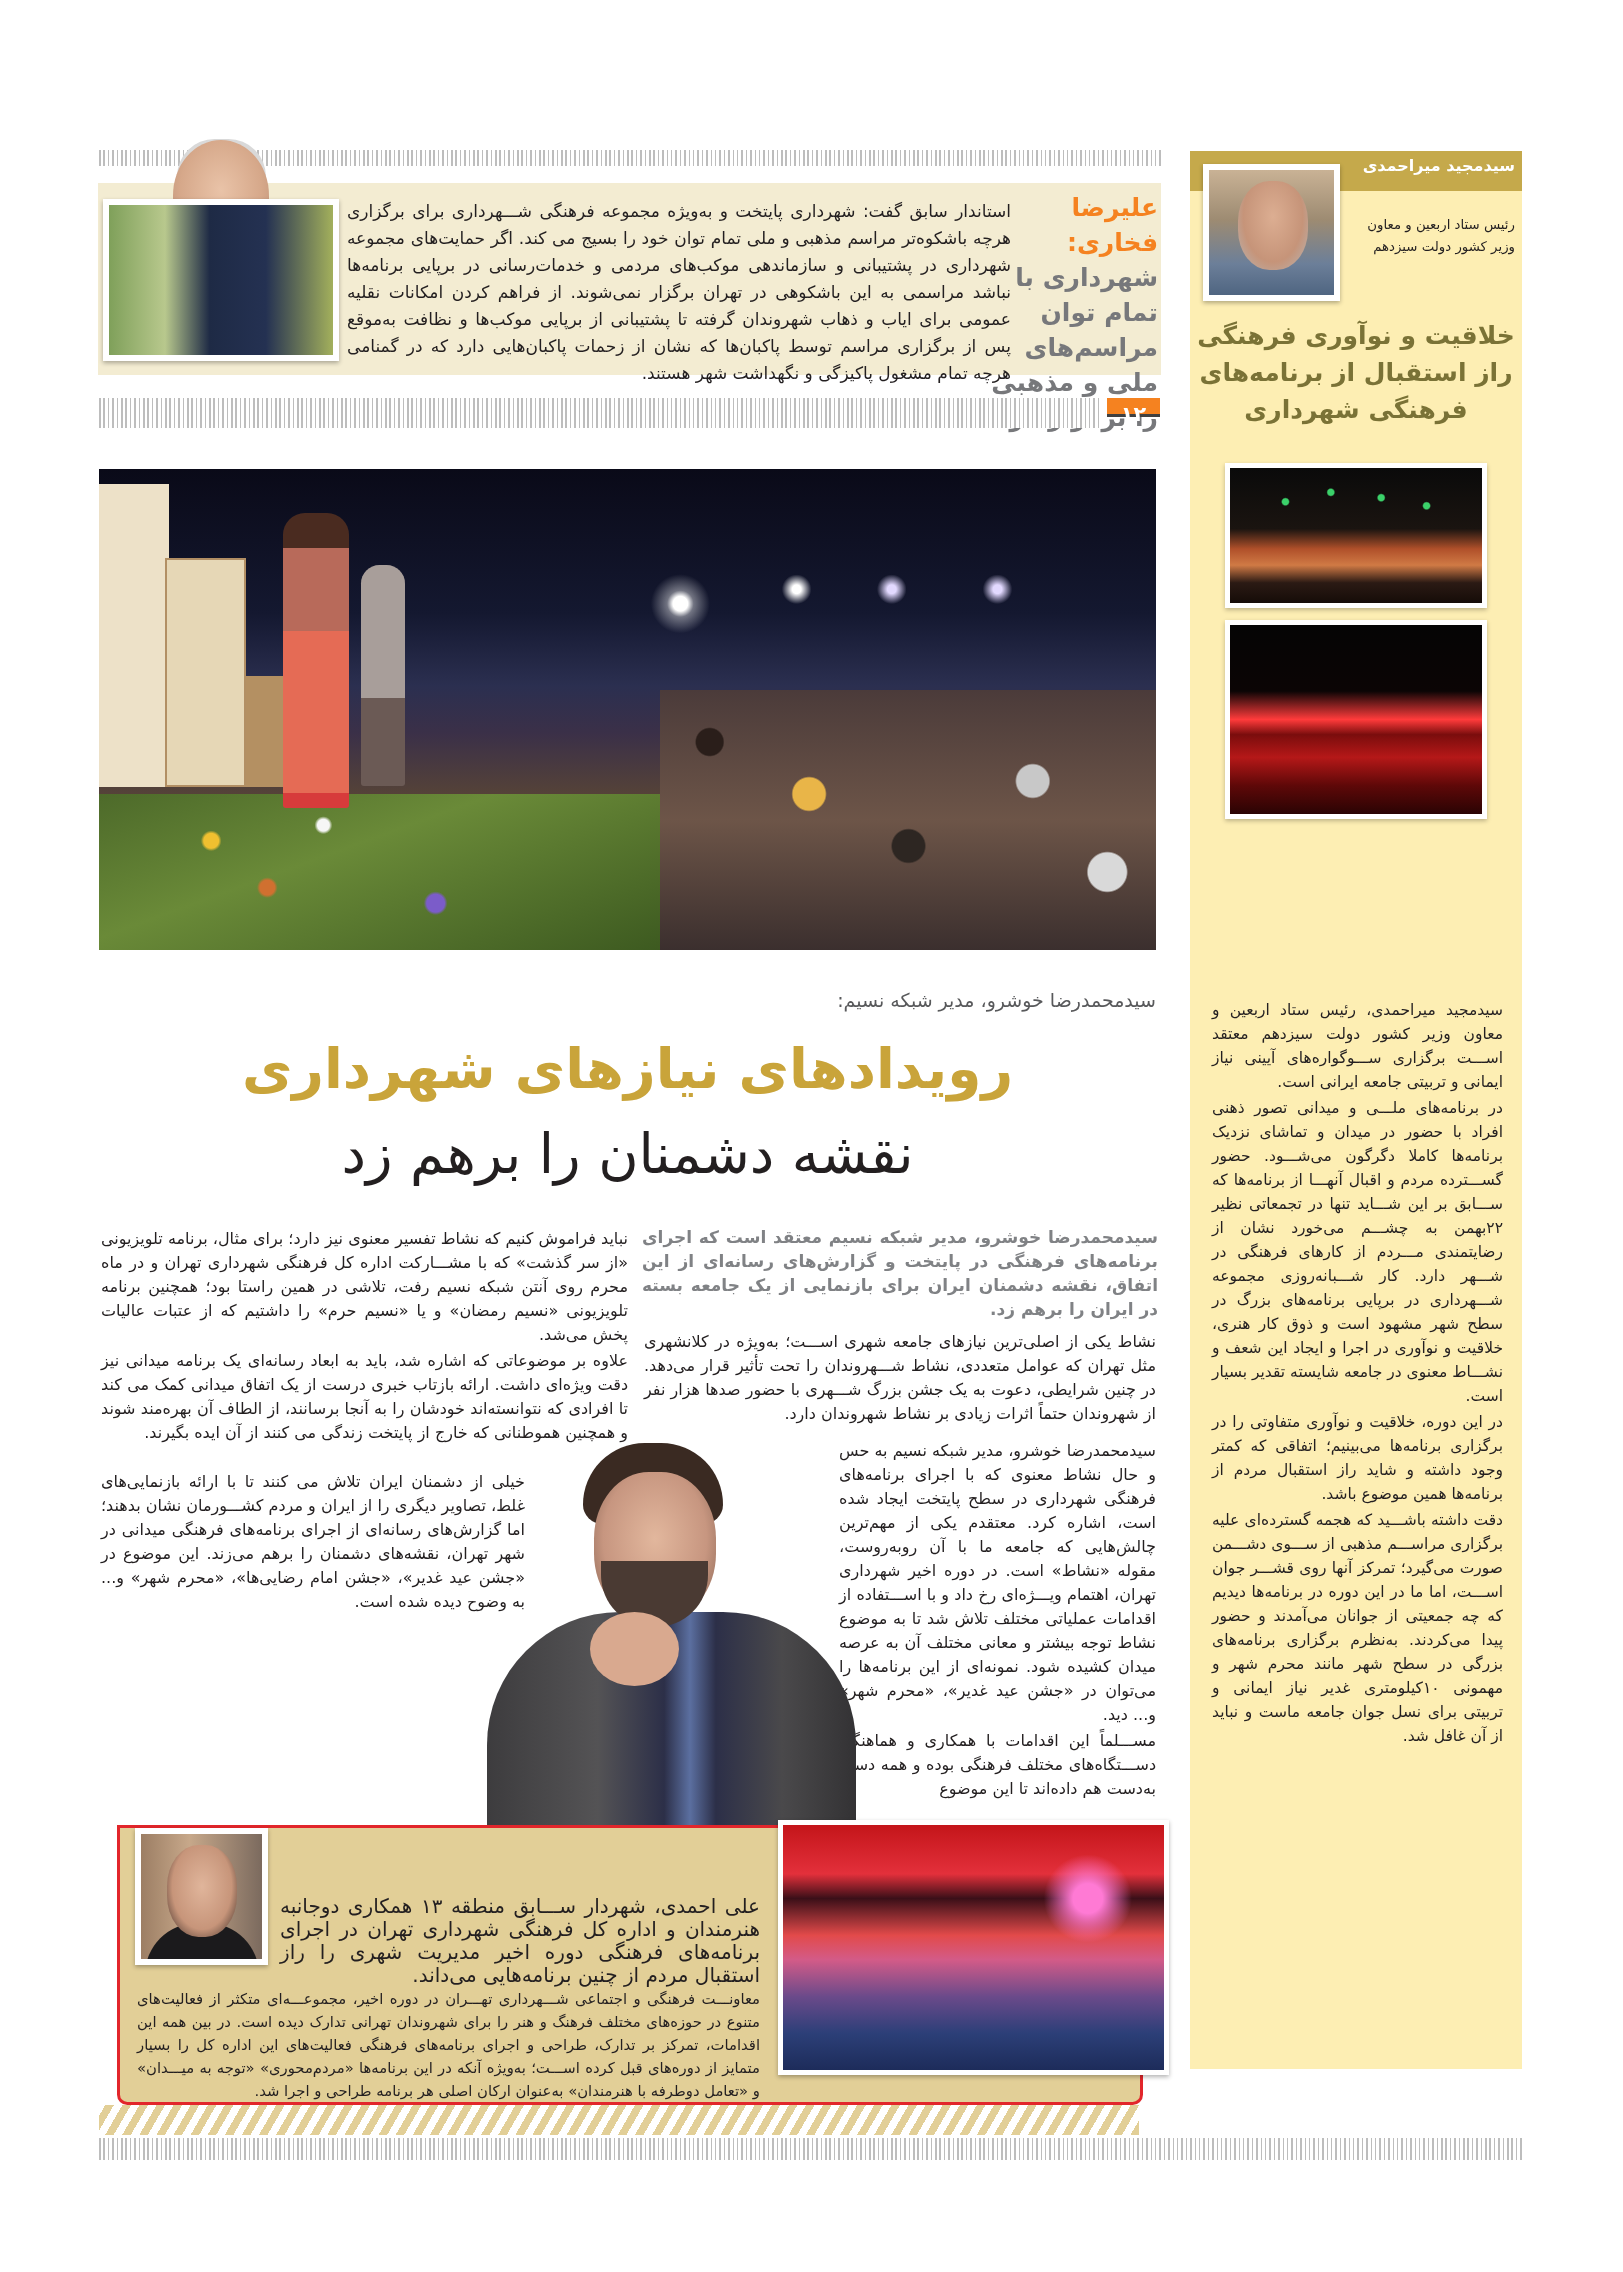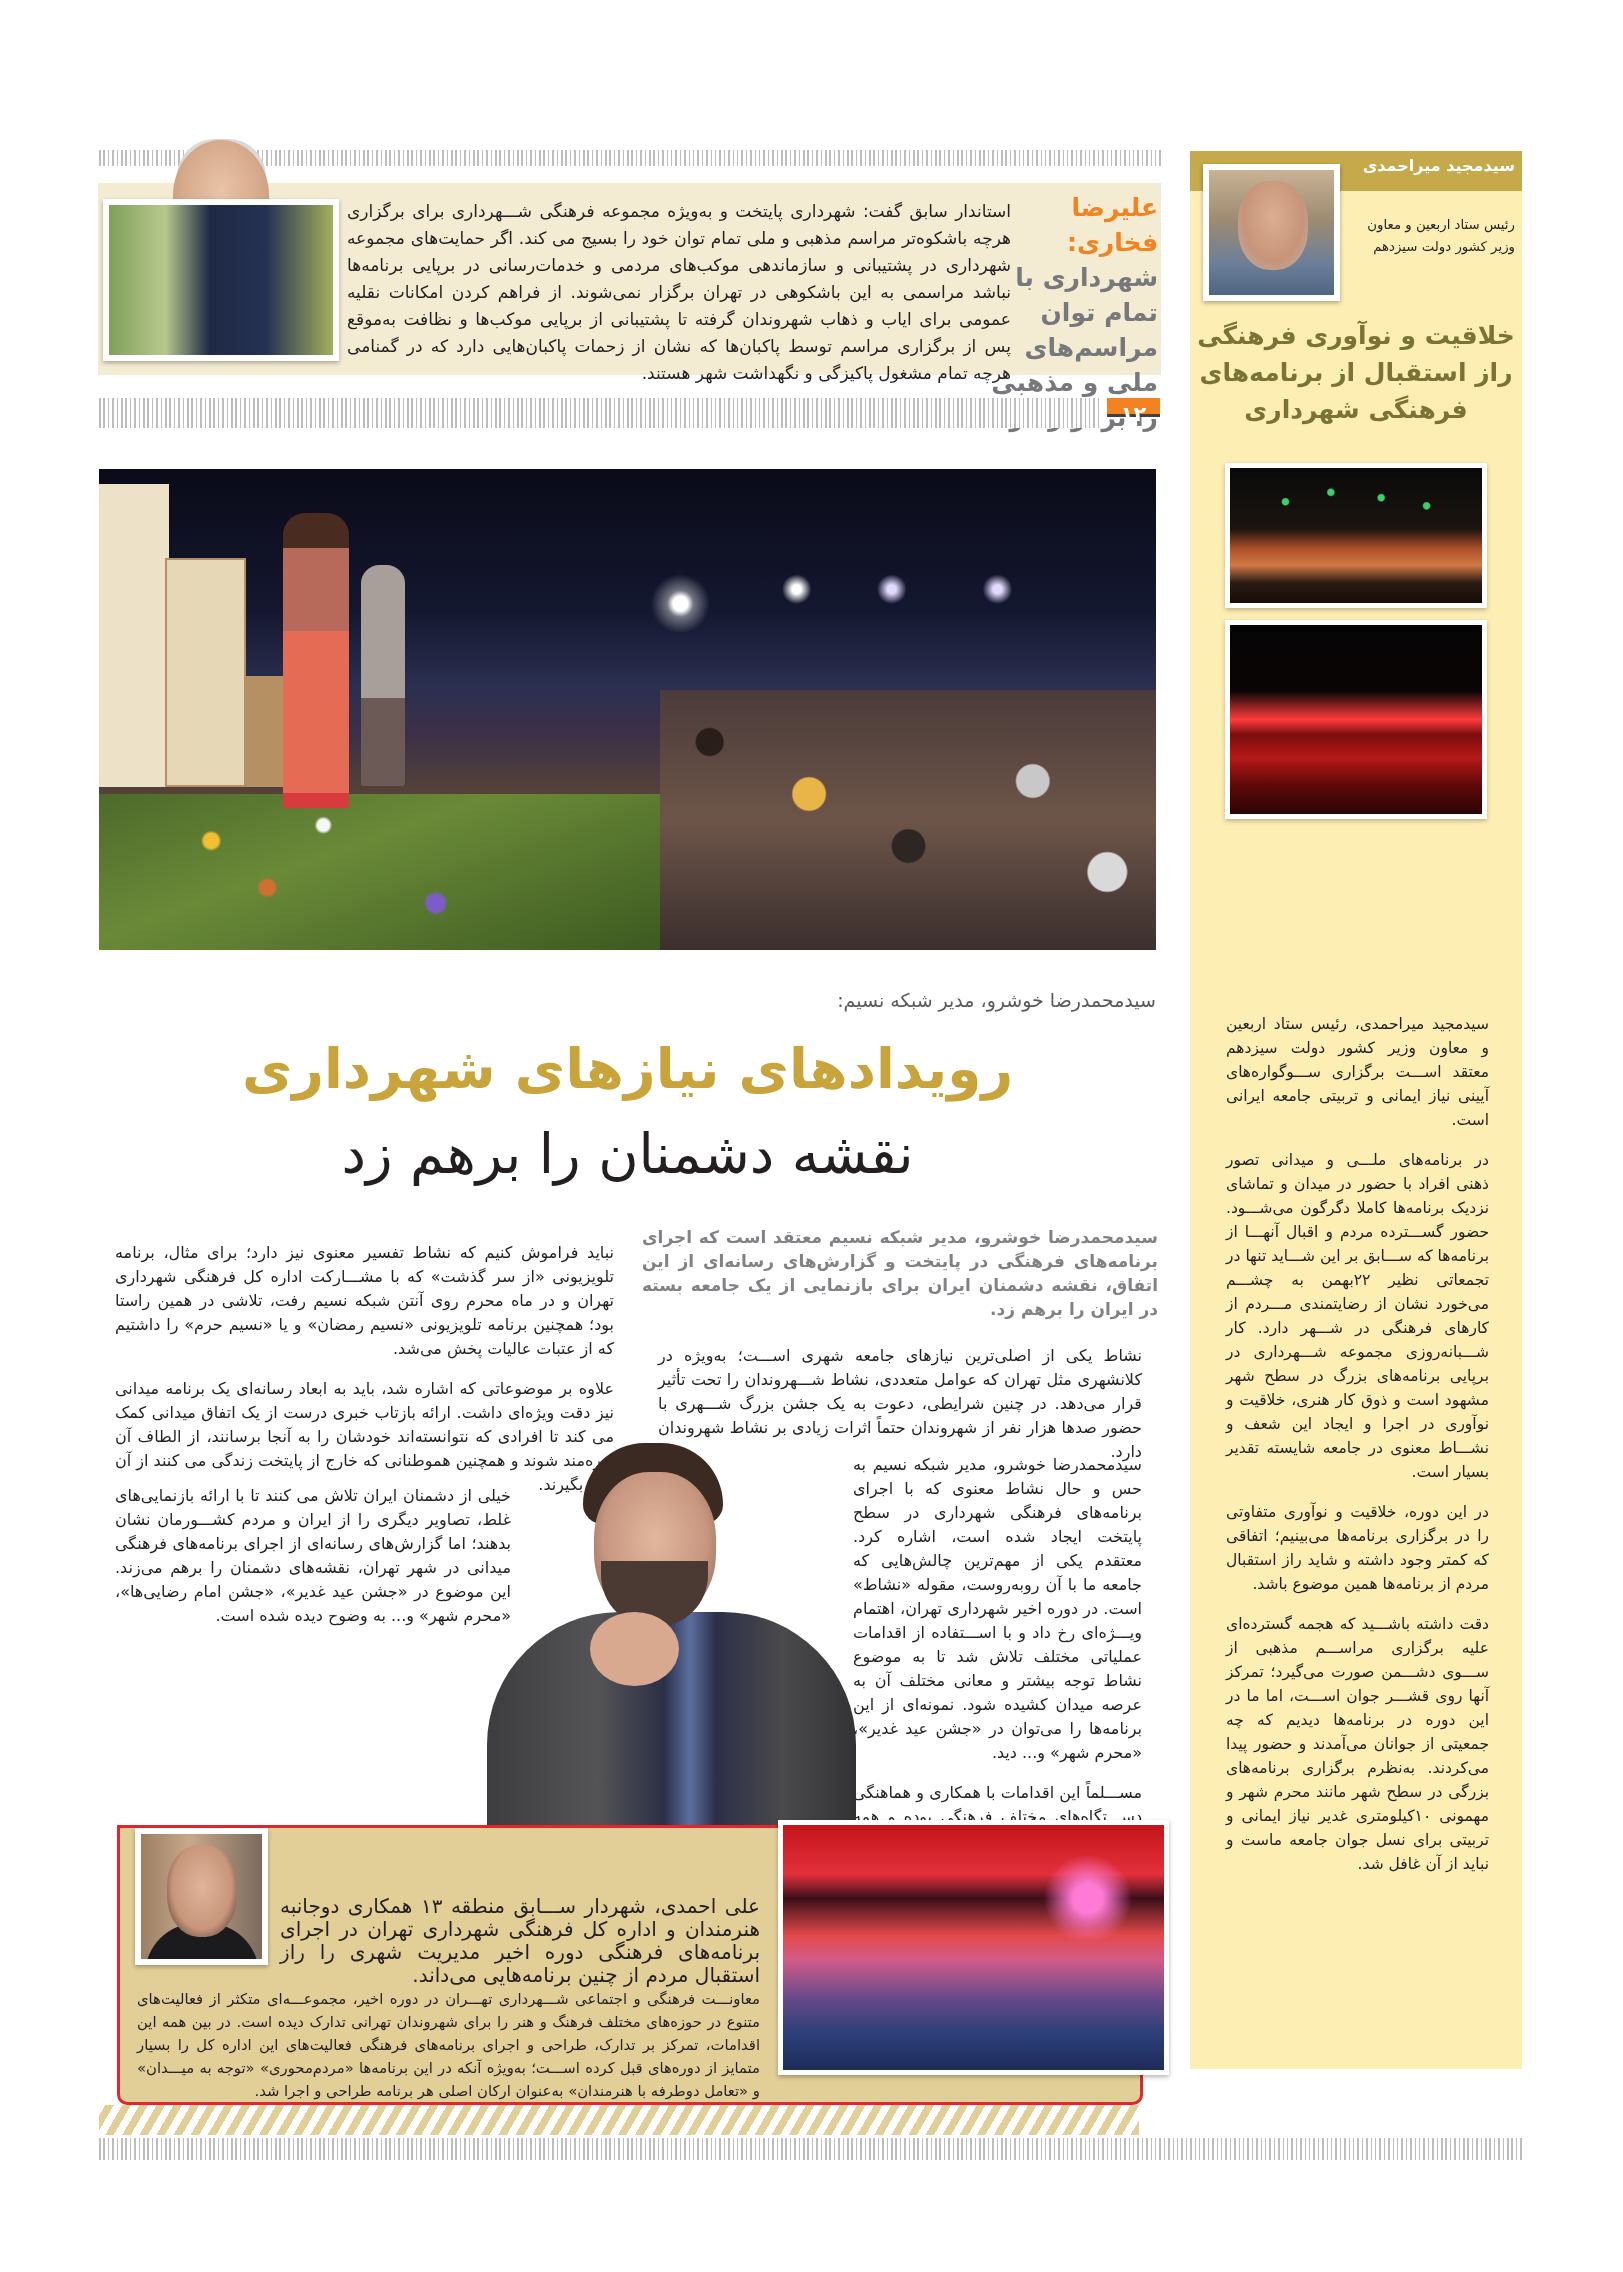--- a/index.html
+++ b/index.html
@@ -85,21 +85,21 @@
   .kicker { left: 99px; top: 989px; width: 1057px; text-align: right; font-size: 19px; color: #58595b; }
   .headline1 { left: 99px; top: 1029px; width: 1057px; text-align: center; font-size: 55px; font-weight: bold; color: #c9a43a; line-height: 81px; }
   .headline2 { left: 99px; top: 1114px; width: 1057px; text-align: center; font-size: 55px; font-weight: normal; color: #231f20; line-height: 81px; }
 
   
   .lead { left: 642px; top: 1225px; width: 516px; font-size: 17px; line-height: 24px; font-weight: bold; color: #808285; text-align: justify; text-align-last: right; }
   .col-right { left: 642px; top: 1291px; width: 516px; font-size: 16px; line-height: 24px; text-align: justify; text-align-last: right; }
   .col-right-lower { left: 837px; top: 1437px; width: 321px; font-size: 16px; line-height: 24px; text-align: justify; text-align-last: right; }
   .col-left { left: 99px; top: 1225px; width: 531px; font-size: 16px; line-height: 24px; text-align: justify; text-align-last: right; }
   .col-left-lower { left: 99px; top: 1468px; width: 428px; font-size: 16px; line-height: 24px; text-align: justify; text-align-last: right; }
-  .col p { margin: 16px; }
+  .col p { margin: 2px; }
 
   
   .khosro { left: 472px; top: 1428px; width: 384px; height: 443px; overflow: hidden; }
   .khosro .hair { position: absolute; left: 111px; top: 14.8px; width: 140px; height: 81px; border-radius: 70px 70px 22px 22px; background: #3a2a22; }
   .khosro .face { position: absolute; left: 122px; top: 44px; width: 122px; height: 148px; border-radius: 45%; background: radial-gradient(ellipse at 50% 45%, #e2b79d 0%, #c79680 60%, #7d5b4b 100%); }
   .khosro .beard { position: absolute; left: 129px; top: 133px; width: 107px; height: 66px; border-radius: 0 0 52px 52px; background: #4a3a33; }
   .khosro .body { position: absolute; left: 14.8px; top: 184px; width: 369px; height: 258px; border-radius: 133px 133px 0 0; background: linear-gradient(90deg, #3d3c3e 0%, #545355 30%, #2c2f48 48%, #5b6fa0 55%, #2c2f48 62%, #4a494b 80%, #333234 100%); }
   .khosro .hand { position: absolute; left: 118px; top: 184px; width: 89px; height: 74px; border-radius: 50%; background: #d9a98f; }
 
   

